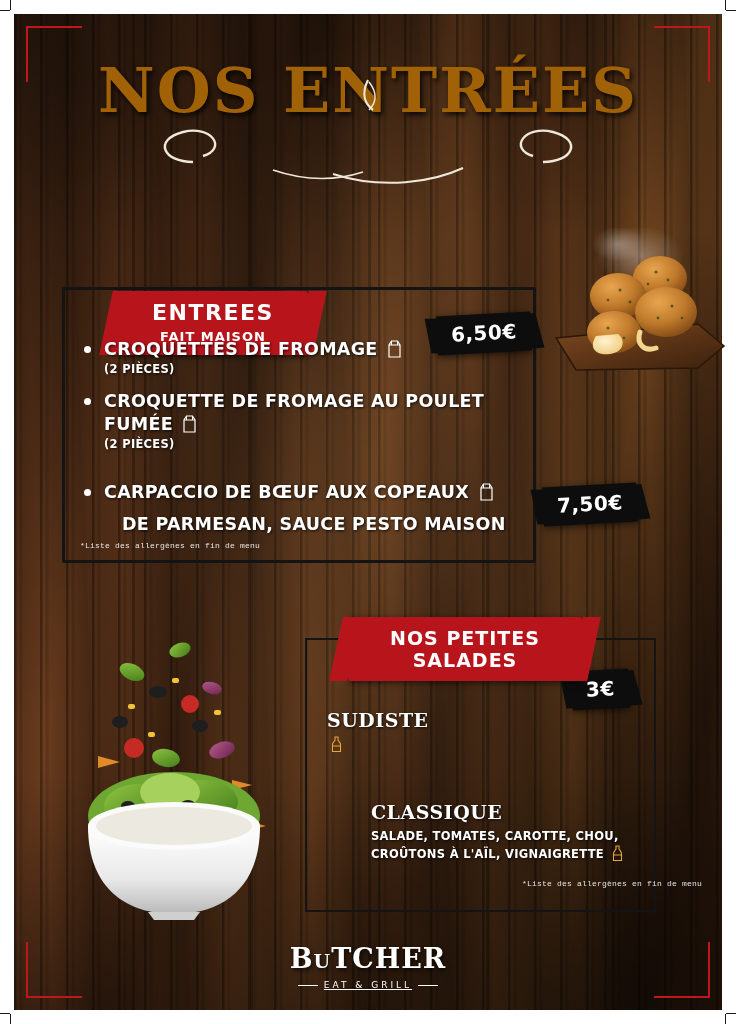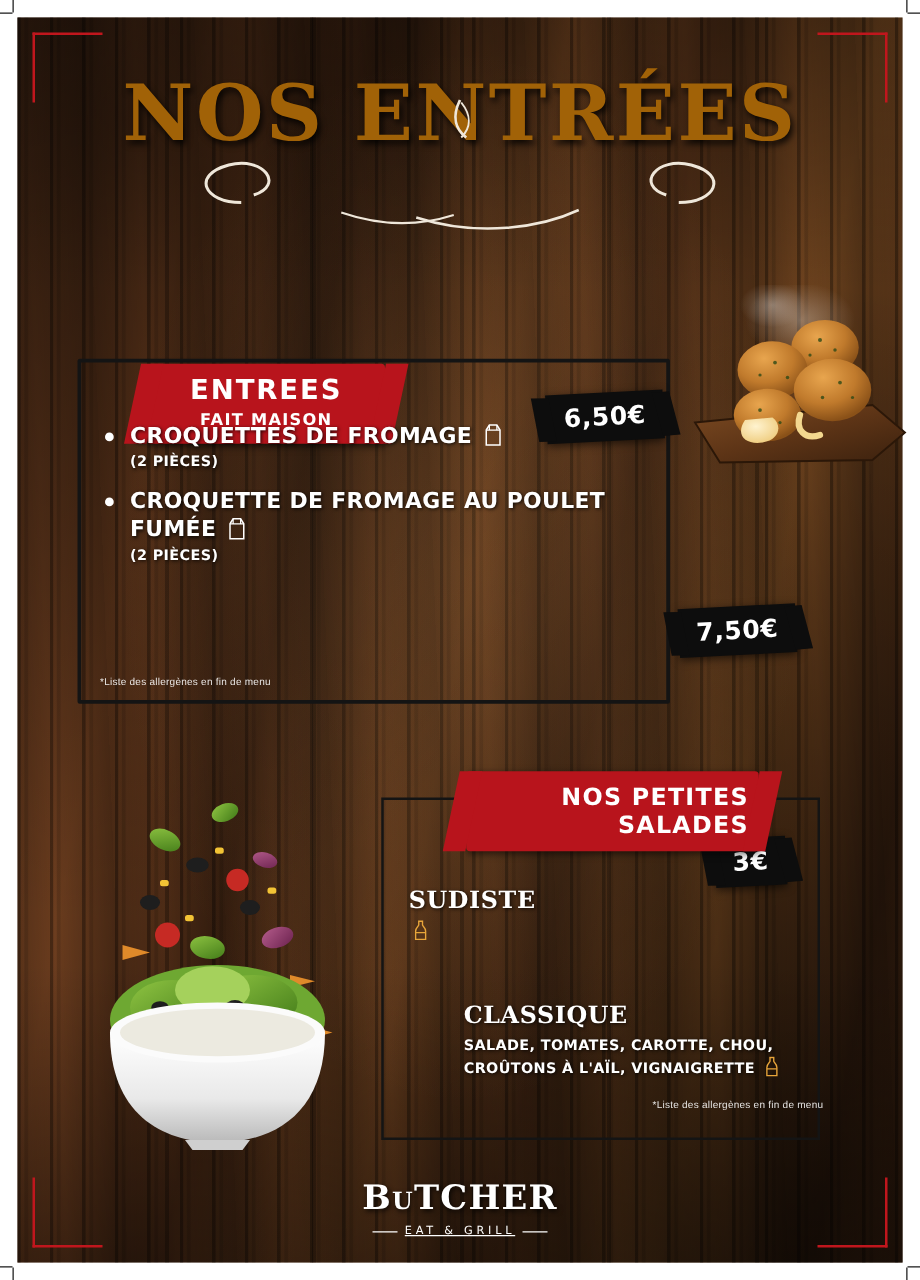--- a/index.html
+++ b/index.html
@@ -148,26 +148,25 @@
     letter-spacing: 1.5px;
     display: block;
   }
   #banner-entrees .b-sub {
     font-size: 13px;
     letter-spacing: 1px;
     display: block;
     margin-top: 4px;
   }
   #banner-salades {
-    left: 373px;
+    left: 348px;
     top: 617px;
     width: 218px;
     padding: 10px 8px;
     border-radius: 3px;
-    text-align: right;
   }
   #banner-salades .b-main {
     font-size: 19px;
     letter-spacing: 1px;
     display: block;
   }
 
   
   .price {
     position: absolute;
@@ -243,21 +242,21 @@
   }
   .dish.spaced { margin-top: 30px; }
   .dish .line2 {
     display: block;
     margin-top: 9px;
     margin-left: 18px;
   }
 
   .footnote {
     position: absolute;
-    font-family: Liberation Sans, sans-serif;
+    font-family: Liberation Mono, monospace;
     font-size: 8px;
     color: #ffffff;
     opacity: .88;
     letter-spacing: .2px;
   }
   #footnote-1 { left: 80px; top: 541px; }
   #footnote-2 { left: 522px; top: 879px; }
 
   
   .salades-frame {
@@ -457,20 +456,29 @@
     <div class="dish">
       <span class="bullet"></span>
       <span class="dish-name">CROQUETTE DE FROMAGE AU POULET FUMÉE</span>
       <svg class="allergen-icon" width="15" height="19" viewBox="0 0 15 19">
         <path d="M2 6 L2 18 L13 18 L13 6 L10.5 2 L4.5 2 Z" fill="none" stroke="#ffffff" stroke-width="1.2"></path>
         <path d="M2 6 L13 6 M4.5 2 L4.5 6 M10.5 2 L10.5 6" fill="none" stroke="#ffffff" stroke-width="1"></path>
       </svg>
       <span class="dish-qty">(2 PIÈCES)</span>
     </div>
 
+    <div class="dish spaced">
+      <span class="bullet"></span>
+      <span class="dish-name">CARPACCIO DE BŒUF AUX COPEAUX</span>
+      <svg class="allergen-icon" width="15" height="19" viewBox="0 0 15 19">
+        <path d="M2 6 L2 18 L13 18 L13 6 L10.5 2 L4.5 2 Z" fill="none" stroke="#ffffff" stroke-width="1.2"></path>
+        <path d="M2 6 L13 6 M4.5 2 L4.5 6 M10.5 2 L10.5 6" fill="none" stroke="#ffffff" stroke-width="1"></path>
+      </svg>
+      <span class="dish-name line2">DE PARMESAN, SAUCE PESTO MAISON</span>
+    </div>
 
   </div>
 
   <div class="footnote" id="footnote-1">*Liste des allergènes en fin de menu</div>
 
   <svg class="photo-salad" viewBox="0 0 230 290">
     <defs>
       <linearGradient id="bowl" x1="0" y1="0" x2="0" y2="1">
         <stop offset="0%" stop-color="#ffffff"></stop>
         <stop offset="60%" stop-color="#e9e9e9"></stop>

